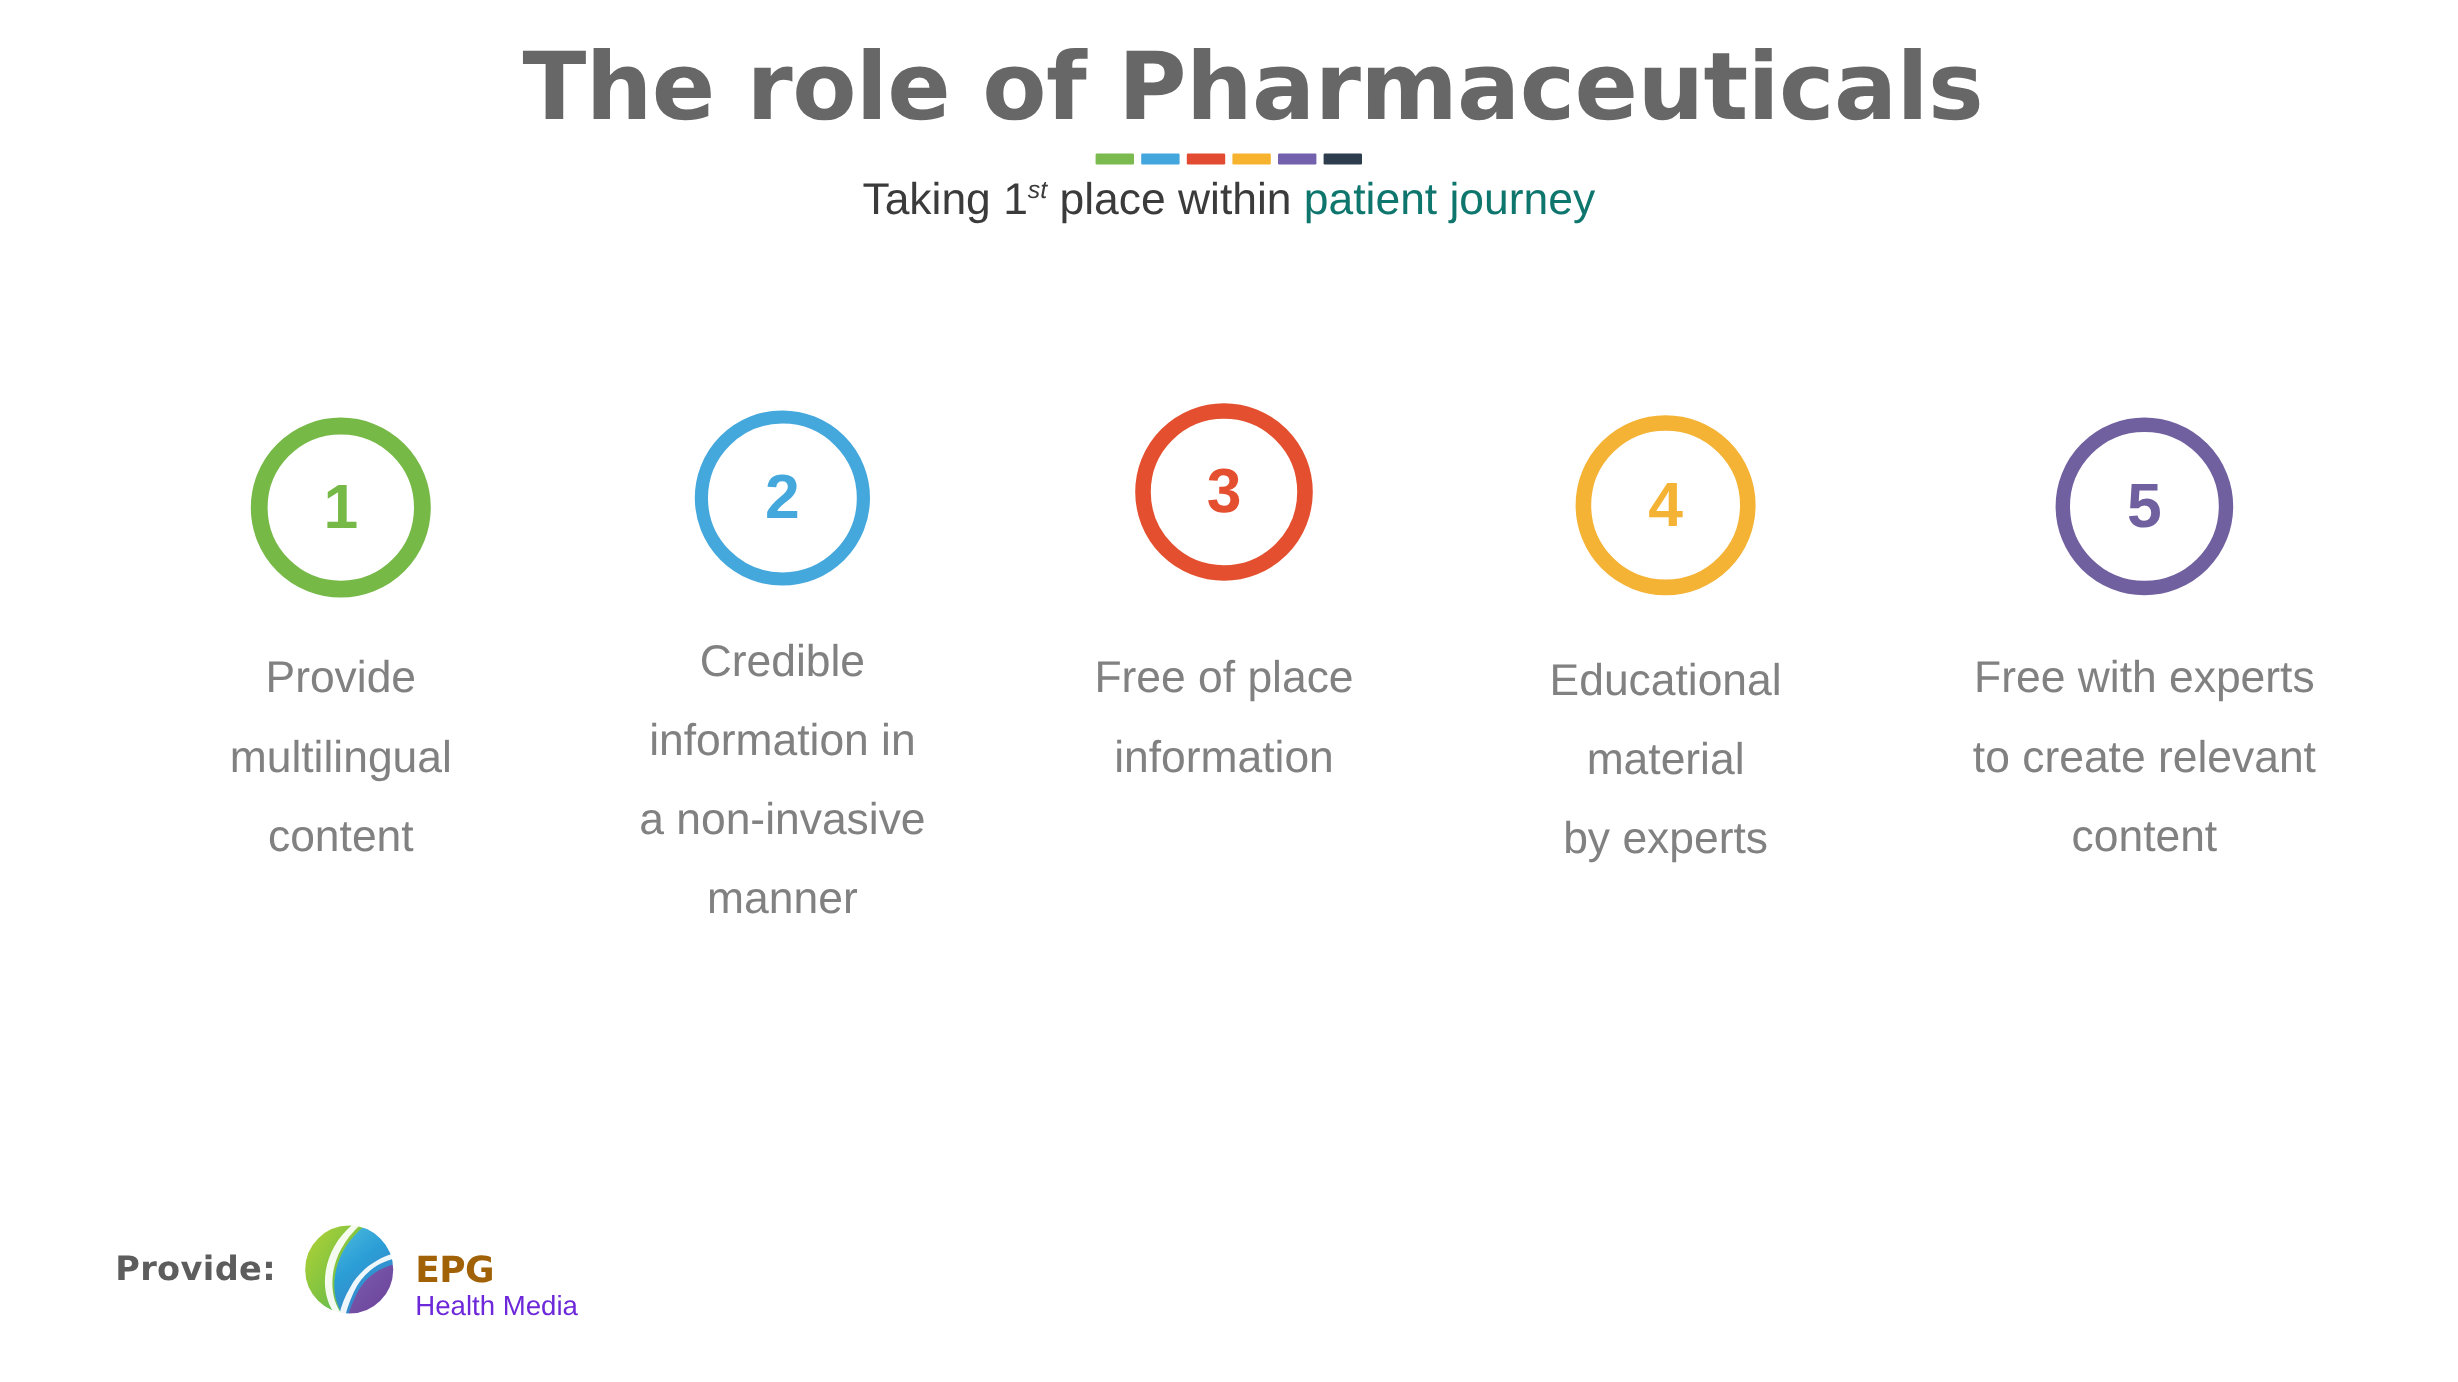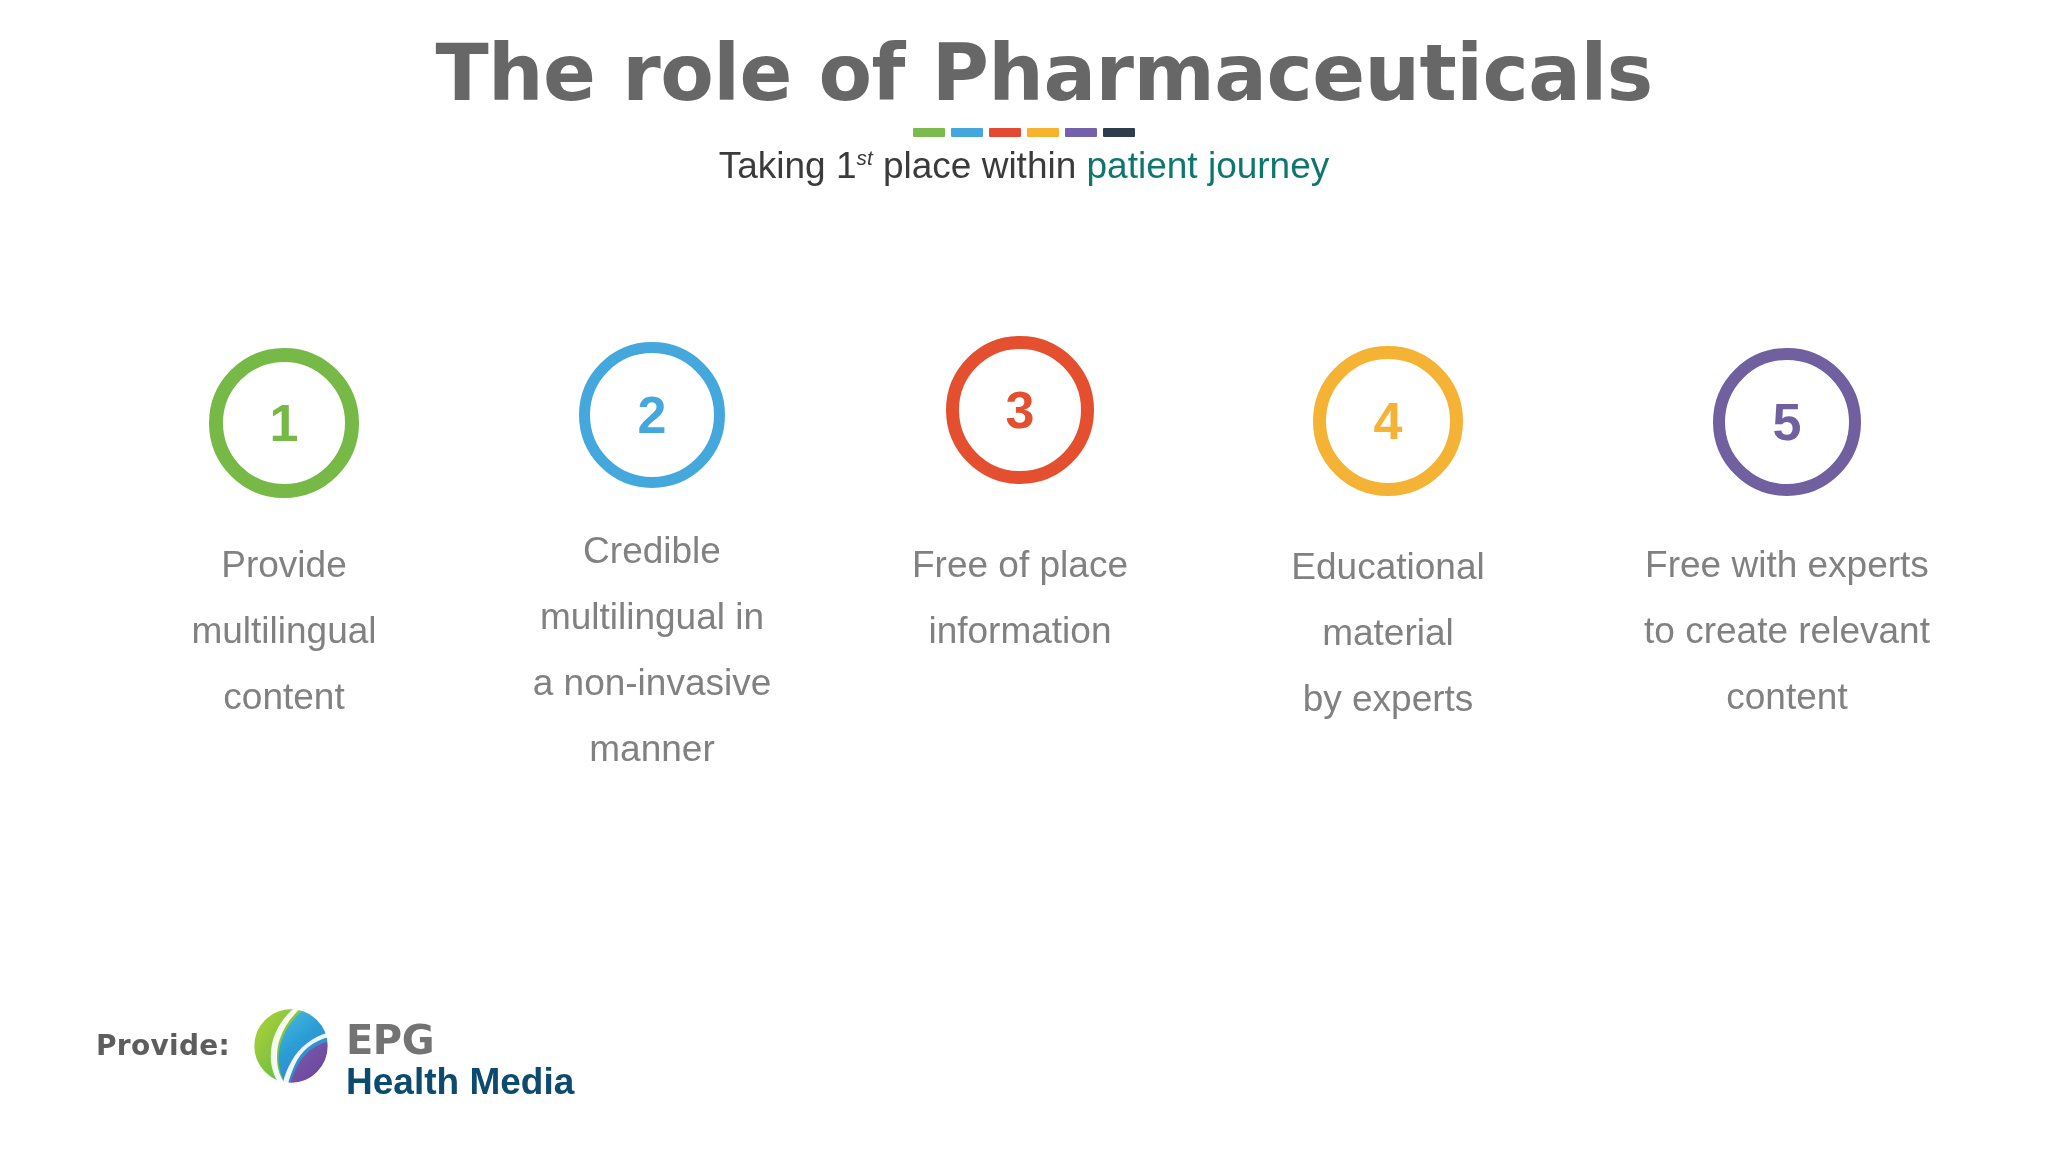--- a/index.html
+++ b/index.html
@@ -150,32 +150,31 @@
   }
   .logo-words {
     display: flex;
     flex-direction: column;
     justify-content: center;
     line-height: 1;
   }
   .logo-epg {
     font-family: "DejaVu Sans", sans-serif;
     font-weight: bold;
-    font-size: 40px;
-    color: #737373;
+    font-size: 30px;
+    color: #a16207;
     letter-spacing: -0.5px;
     margin-top: 29px;
   }
   .logo-sub {
     font-family: "Liberation Sans", sans-serif;
-    font-size: 37px;
-    color: #0c4a6e;
+    font-size: 23px;
+    color: #6d28d9;
     margin-top: 3px;
     letter-spacing: 0px;
-    font-weight: bold;
   }
 </style>
 </head>
 <body>
 
 <div class="slide-header">
   <h1 class="slide-title" style="color: rgb(102, 103, 102); padding-left: 40px;">The role of Pharmaceuticals</h1>
 
   <div class="rule-dashes">
     <span class="rule-dash" style="background: rgb(122, 186, 78);"></span>
@@ -200,21 +199,21 @@
     <div class="step-caption">Provide
 multilingual
 content</div>
   </div>
 
   <div class="step step-2">
     <div class="step-circle" style="width: 146px; height: 146px; border: 11px solid rgb(69, 168, 221);">
       <span class="step-number" style="color: rgb(69, 168, 221);">2</span>
     </div>
     <div class="step-caption">Credible
-multilingual in
+information in
 a non-invasive
 manner</div>
   </div>
 
   <div class="step step-3">
     <div class="step-circle" style="width: 148px; height: 148px; border: 13px solid rgb(228, 80, 47);">
       <span class="step-number" style="color: rgb(228, 80, 47);">3</span>
     </div>
     <div class="step-caption">Free of place
 information</div>

